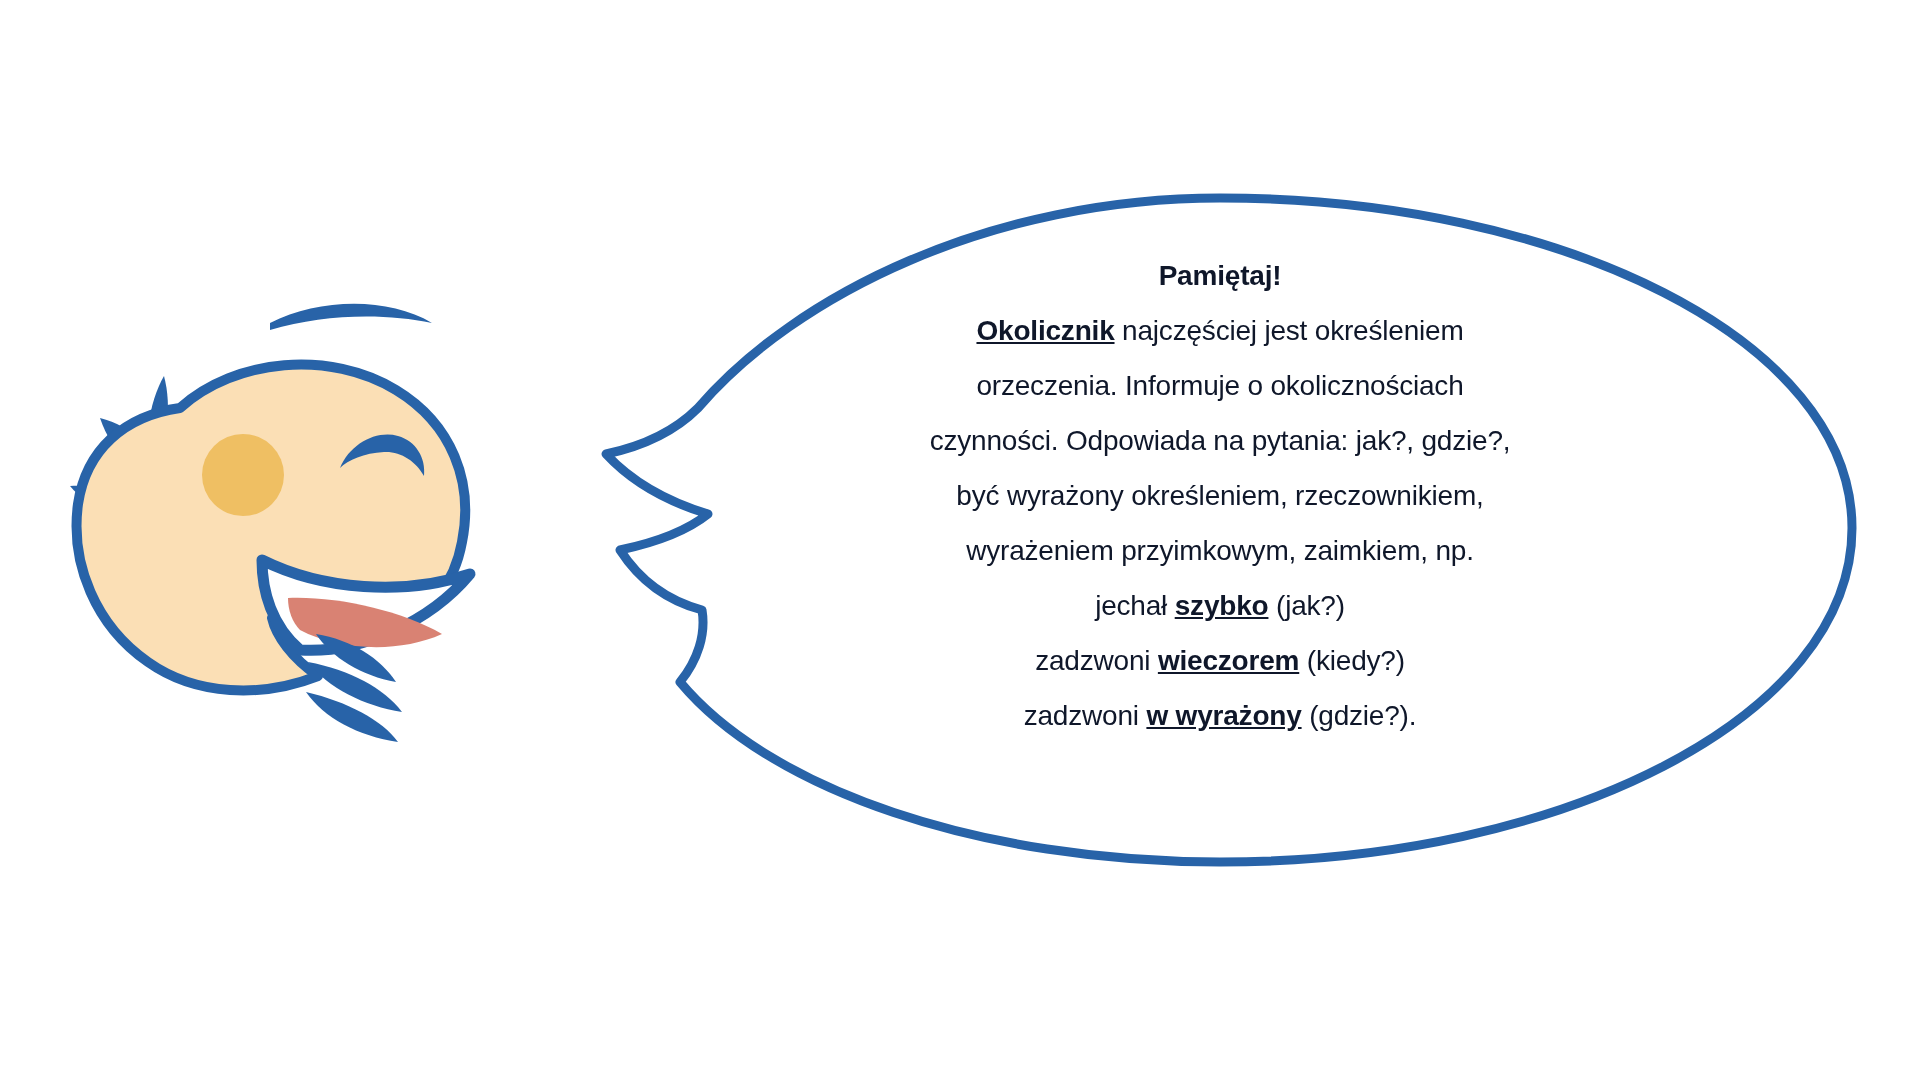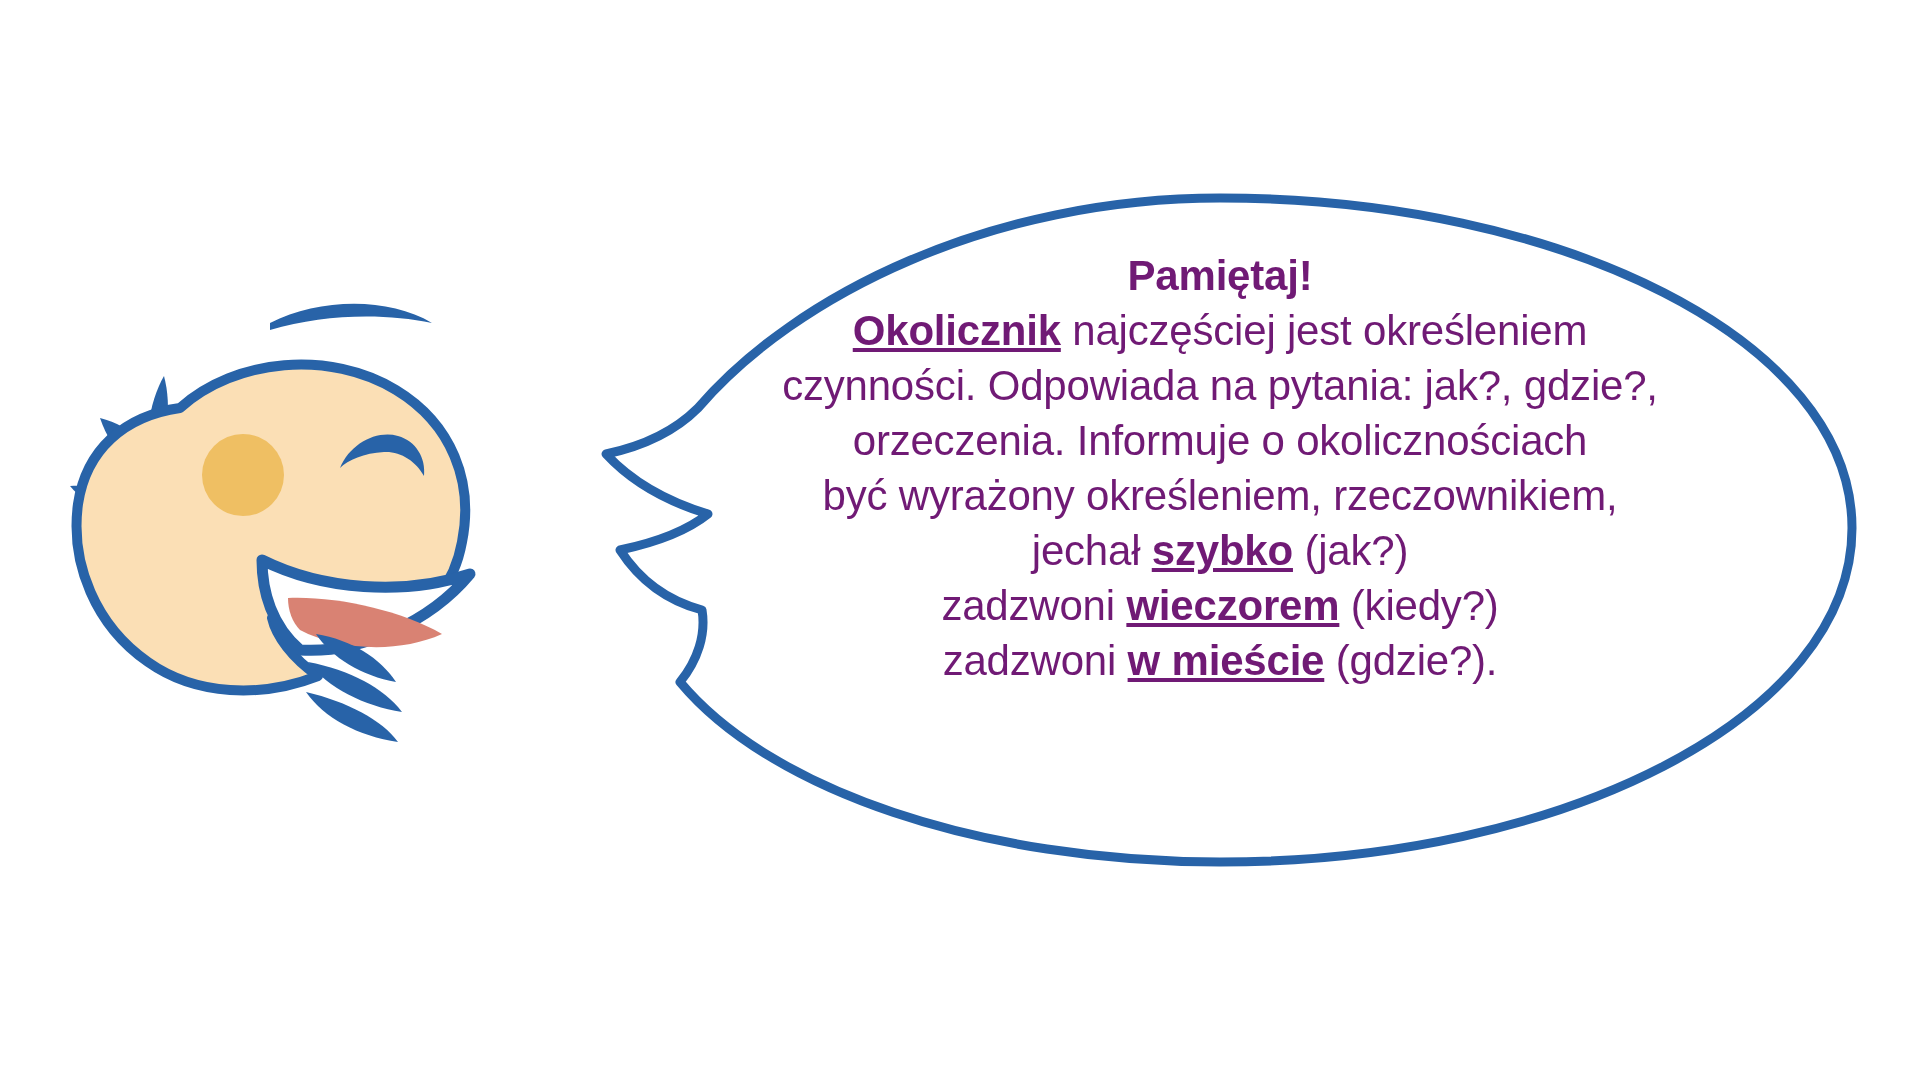--- a/index.html
+++ b/index.html
@@ -42,23 +42,23 @@
     height: 680px;
   }
 
   
   #bubble-text {
     position: absolute;
     left: 690px;
     top: 248px;
     width: 1060px;
     text-align: center;
-    color: #701a75;
+    color: #0f172a;
     font-family: "Liberation Sans", "DejaVu Sans", sans-serif;
-    font-size: 42px;
+    font-size: 28px;
     line-height: 55px;
     letter-spacing: -0.2px;
     white-space: nowrap;
   }
   #bubble-text .line {
     display: block;
     white-space: nowrap;
   }
   #bubble-text b {
     font-weight: 700;
@@ -133,40 +133,43 @@
 
     <span class="line ln-title">
       <span>Pamiętaj!</span>
     </span>
 
     <span class="line">
       <b>Okolicznik</b><span> najczęściej jest określeniem</span>
     </span>
 
     <span class="line">
-      <span>czynności. Odpowiada na pytania: jak?, gdzie?,</span>
+      <span>orzeczenia. Informuje o okolicznościach</span>
     </span>
 
     <span class="line">
-      <span>orzeczenia. Informuje o okolicznościach</span>
+      <span>czynności. Odpowiada na pytania: jak?, gdzie?,</span>
     </span>
 
 
     <span class="line">
       <span>być wyrażony określeniem, rzeczownikiem,</span>
     </span>
 
+    <span class="line">
+      <span>wyrażeniem przyimkowym, zaimkiem, np.</span>
+    </span>
 
     <span class="line">
       <span>jechał </span><b>szybko</b><span> (jak?)</span>
     </span>
 
     <span class="line">
       <span>zadzwoni </span><b>wieczorem</b><span> (kiedy?)</span>
     </span>
 
     <span class="line">
-      <span>zadzwoni </span><b>w mieście</b><span> (gdzie?).</span>
+      <span>zadzwoni </span><b>w wyrażony</b><span> (gdzie?).</span>
     </span>
 
   </div>
 
 </div>
 
 </body></html>

